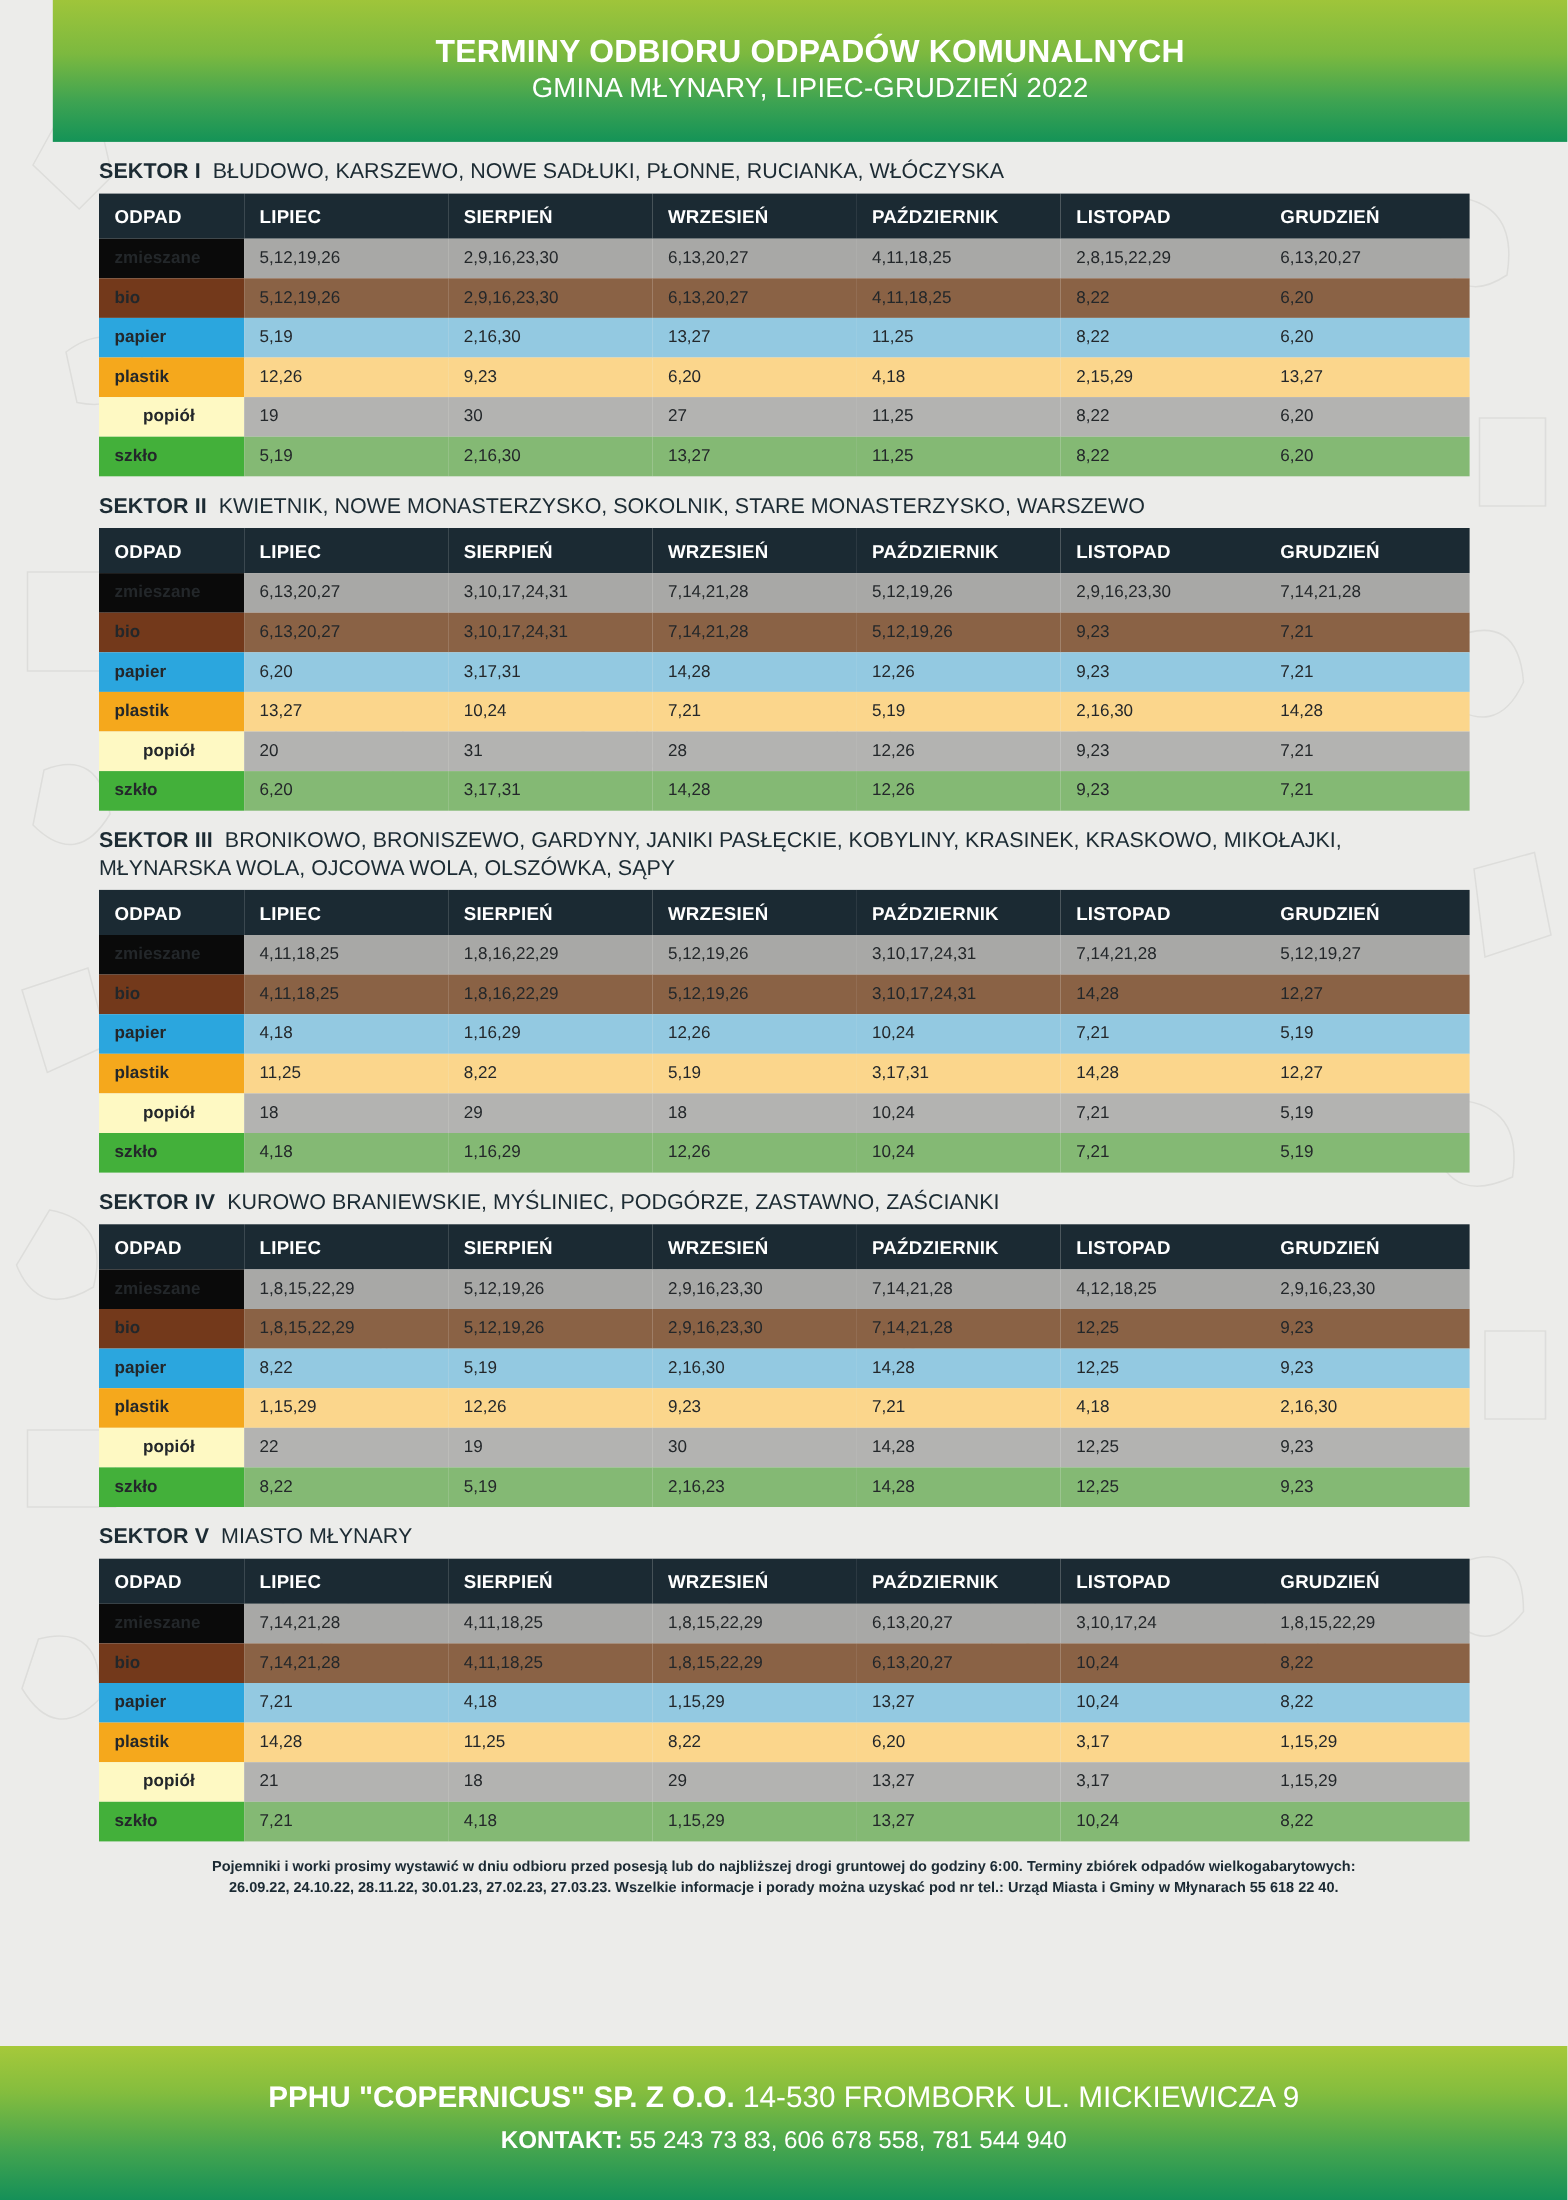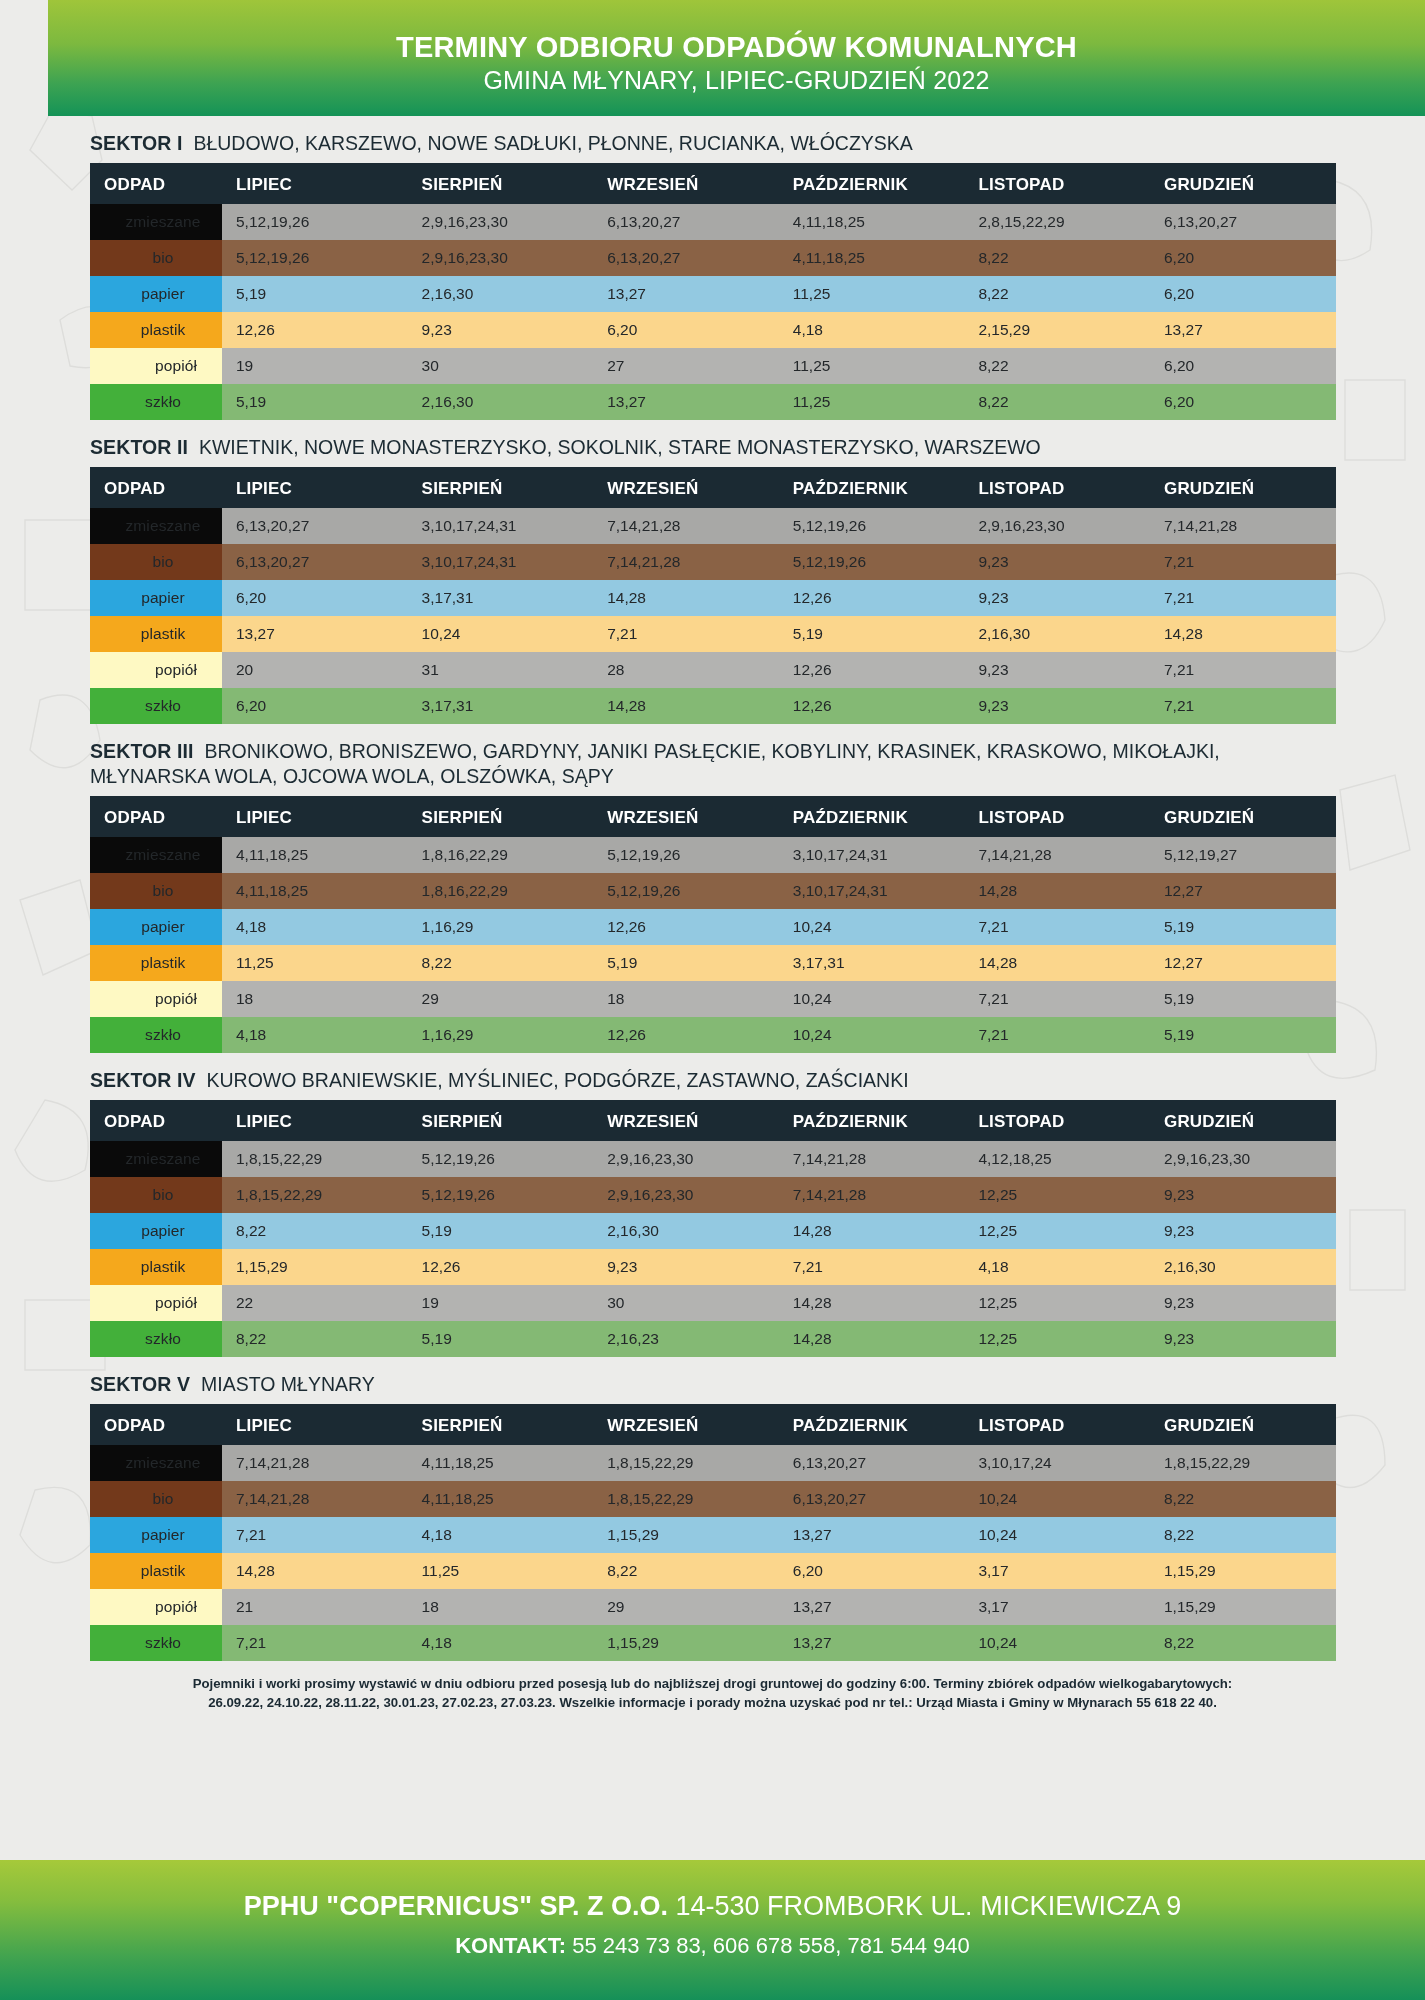--- a/index.html
+++ b/index.html
@@ -21,21 +21,21 @@
   #bg-pattern {
     position: absolute;
     inset: 0;
     opacity: 0.55;
     pointer-events: none;
   }
 
   
   #top-banner {
     position: relative;
-    height: 116px;
+    height: 129px;
     background: linear-gradient(180deg, #9fc53a 0%, #7cb93f 38%, #3da352 72%, #149357 100%);
     text-align: center;
     color: #ffffff;
     padding-top: 30px;
     z-index: 3;
     margin-left: 48px;
   }
   #top-banner .t1 {
     font-size: 29px;
     font-weight: bold;
@@ -90,24 +90,23 @@
     letter-spacing: 0.2px;
   }
   table.sched td {
     font-size: 15.5px;
     color: #23272a;
     padding: 9px 0 9px 14px;
     height: 33px;
   }
   td.lbl {
     font-size: 15.5px;
-    font-weight: normal;
+    font-weight: bold;
     color: #ffffff;
     letter-spacing: 0.1px;
-    text-align: center;
   }
 
   
   col.c-odpad { width: 132px; }
   col.c-mon   { width: 185.6px; }
 
   
   tr.r-zmieszane td.lbl { background: #0a0a0a; }
   tr.r-zmieszane td     { background: #a8a8a6; }
   tr.r-bio       td.lbl { background: #73391b; }

